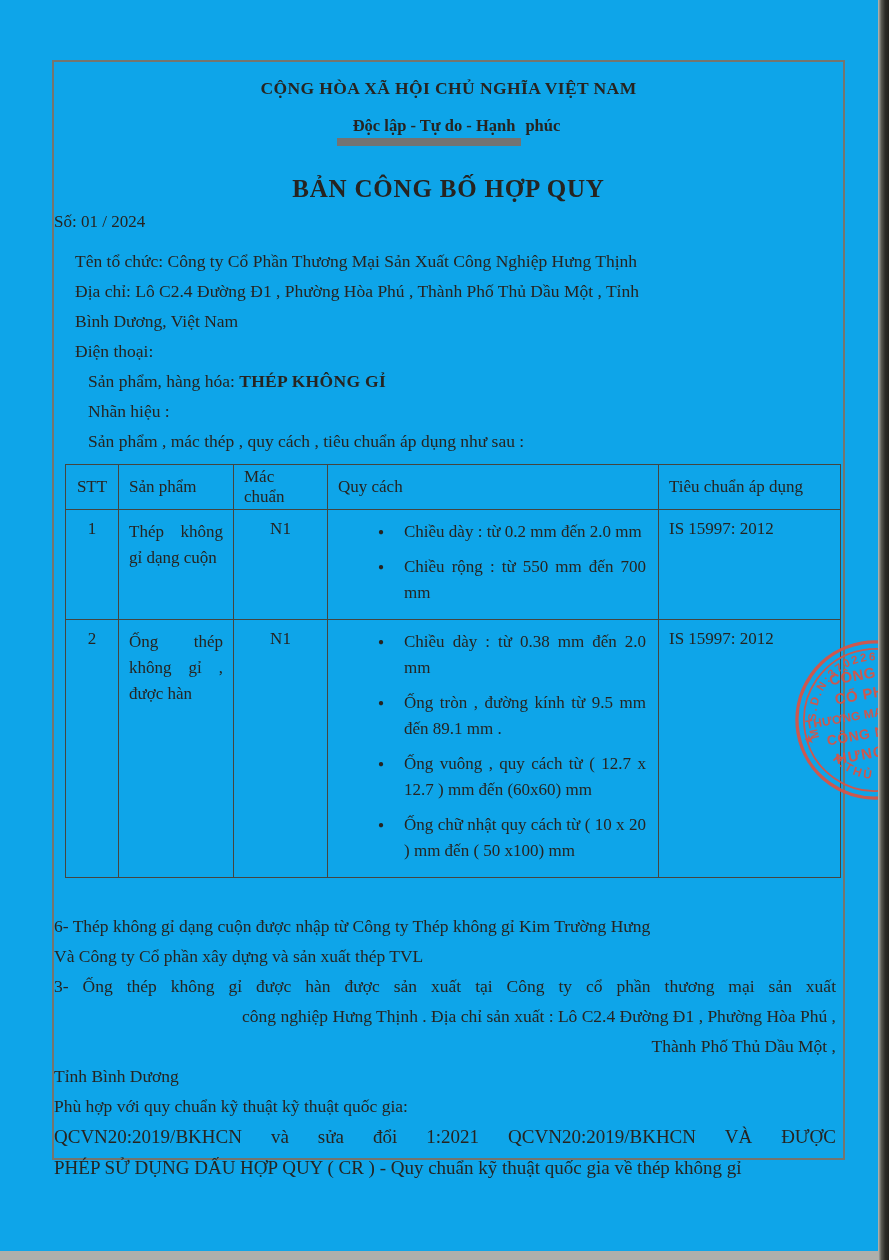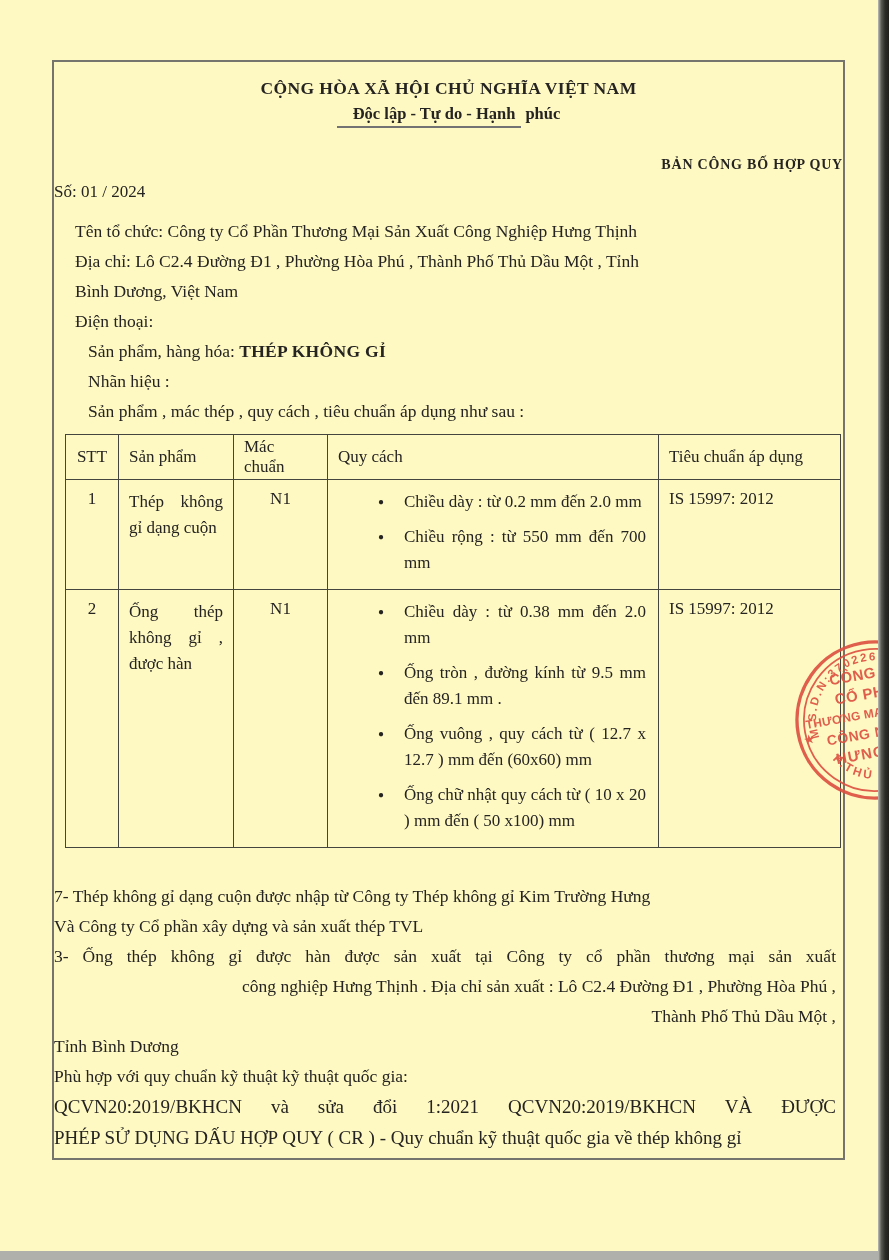--- a/index.html
+++ b/index.html
@@ -1,20 +1,20 @@
 <!DOCTYPE html>
 <html><head>
 <meta charset="utf-8">
 <style>
   html, body { margin: 0; padding: 0; background: #ffffff; }
   .page {
     position: relative;
     width: 889px;
     height: 1260px;
-    background: #fef9c3;
+    background: #0ea5e9;
     overflow: hidden;
     font-family: "Liberation Serif", "DejaVu Serif", serif;
     color: #262421;
   }
   .frame {
     position: absolute;
     left: 52px; top: 60px;
     width: 793px; height: 1100px;
     border: 2px solid #75756e;
     box-sizing: border-box;
@@ -31,27 +31,28 @@
   }
   .motto {
     margin-top: 5px;
     text-align: center;
     font-size: 16.5px;
     font-weight: bold;
   }
   .motto-u {
     display: inline-block;
     padding: 0 6px 2px 16px;
-    border-bottom: 2px solid #737373;
+    border-bottom: 8px solid #737373;
+    margin-top: 12px;
   }
   .motto-tail { display: inline-block; padding-left: 4px; }
   .title {
     margin-top: 29px;
-    text-align: right;
-    font-size: 14px;
+    text-align: center;
+    font-size: 25px;
     font-weight: bold;
     letter-spacing: 0.8px;
   }
   .docnum {
     margin-top: 9px;
     text-align: left;
     font-size: 17px;
   }
   
   .info {
@@ -229,21 +230,21 @@
               <li>Ống vuông , quy cách từ ( 12.7 x 12.7 ) mm đến (60x60) mm</li>
               <li>Ống chữ nhật quy cách từ ( 10 x 20 ) mm đến ( 50 x100) mm</li>
             </ul>
           </td>
           <td class="tc">IS 15997: 2012</td>
         </tr>
       </tbody>
     </table>
 
     <div class="notes">
-      <p class="l53">7- Thép không gỉ dạng cuộn được nhập từ Công ty Thép không gỉ Kim Trường Hưng</p>
+      <p class="l53">6- Thép không gỉ dạng cuộn được nhập từ Công ty Thép không gỉ Kim Trường Hưng</p>
       <p class="l48">Và Công ty Cổ phần xây dựng và sản xuất thép TVL</p>
       <p class="l53 just gap-top">3- Ống thép không gỉ được hàn được sản xuất tại Công ty cổ phần thương mại sản xuất</p>
       <p class="l78">công nghiệp Hưng Thịnh . Địa chỉ sản xuất : Lô C2.4 Đường Đ1 , Phường Hòa Phú ,</p>
       <p class="l78">Thành Phố Thủ Dầu Một ,</p>
       <p class="l48">Tỉnh Bình Dương</p>
       <p class="l48">Phù hợp với quy chuẩn kỹ thuật kỹ thuật quốc gia:</p>
       <p class="reg reg1 just">QCVN20:2019/BKHCN và sửa đổi 1:2021 QCVN20:2019/BKHCN VÀ ĐƯỢC</p>
       <p class="reg reg2">PHÉP SỬ DỤNG DẤU HỢP QUY ( CR ) -  Quy chuẩn kỹ thuật quốc gia về thép không gỉ</p>
     </div>
 

